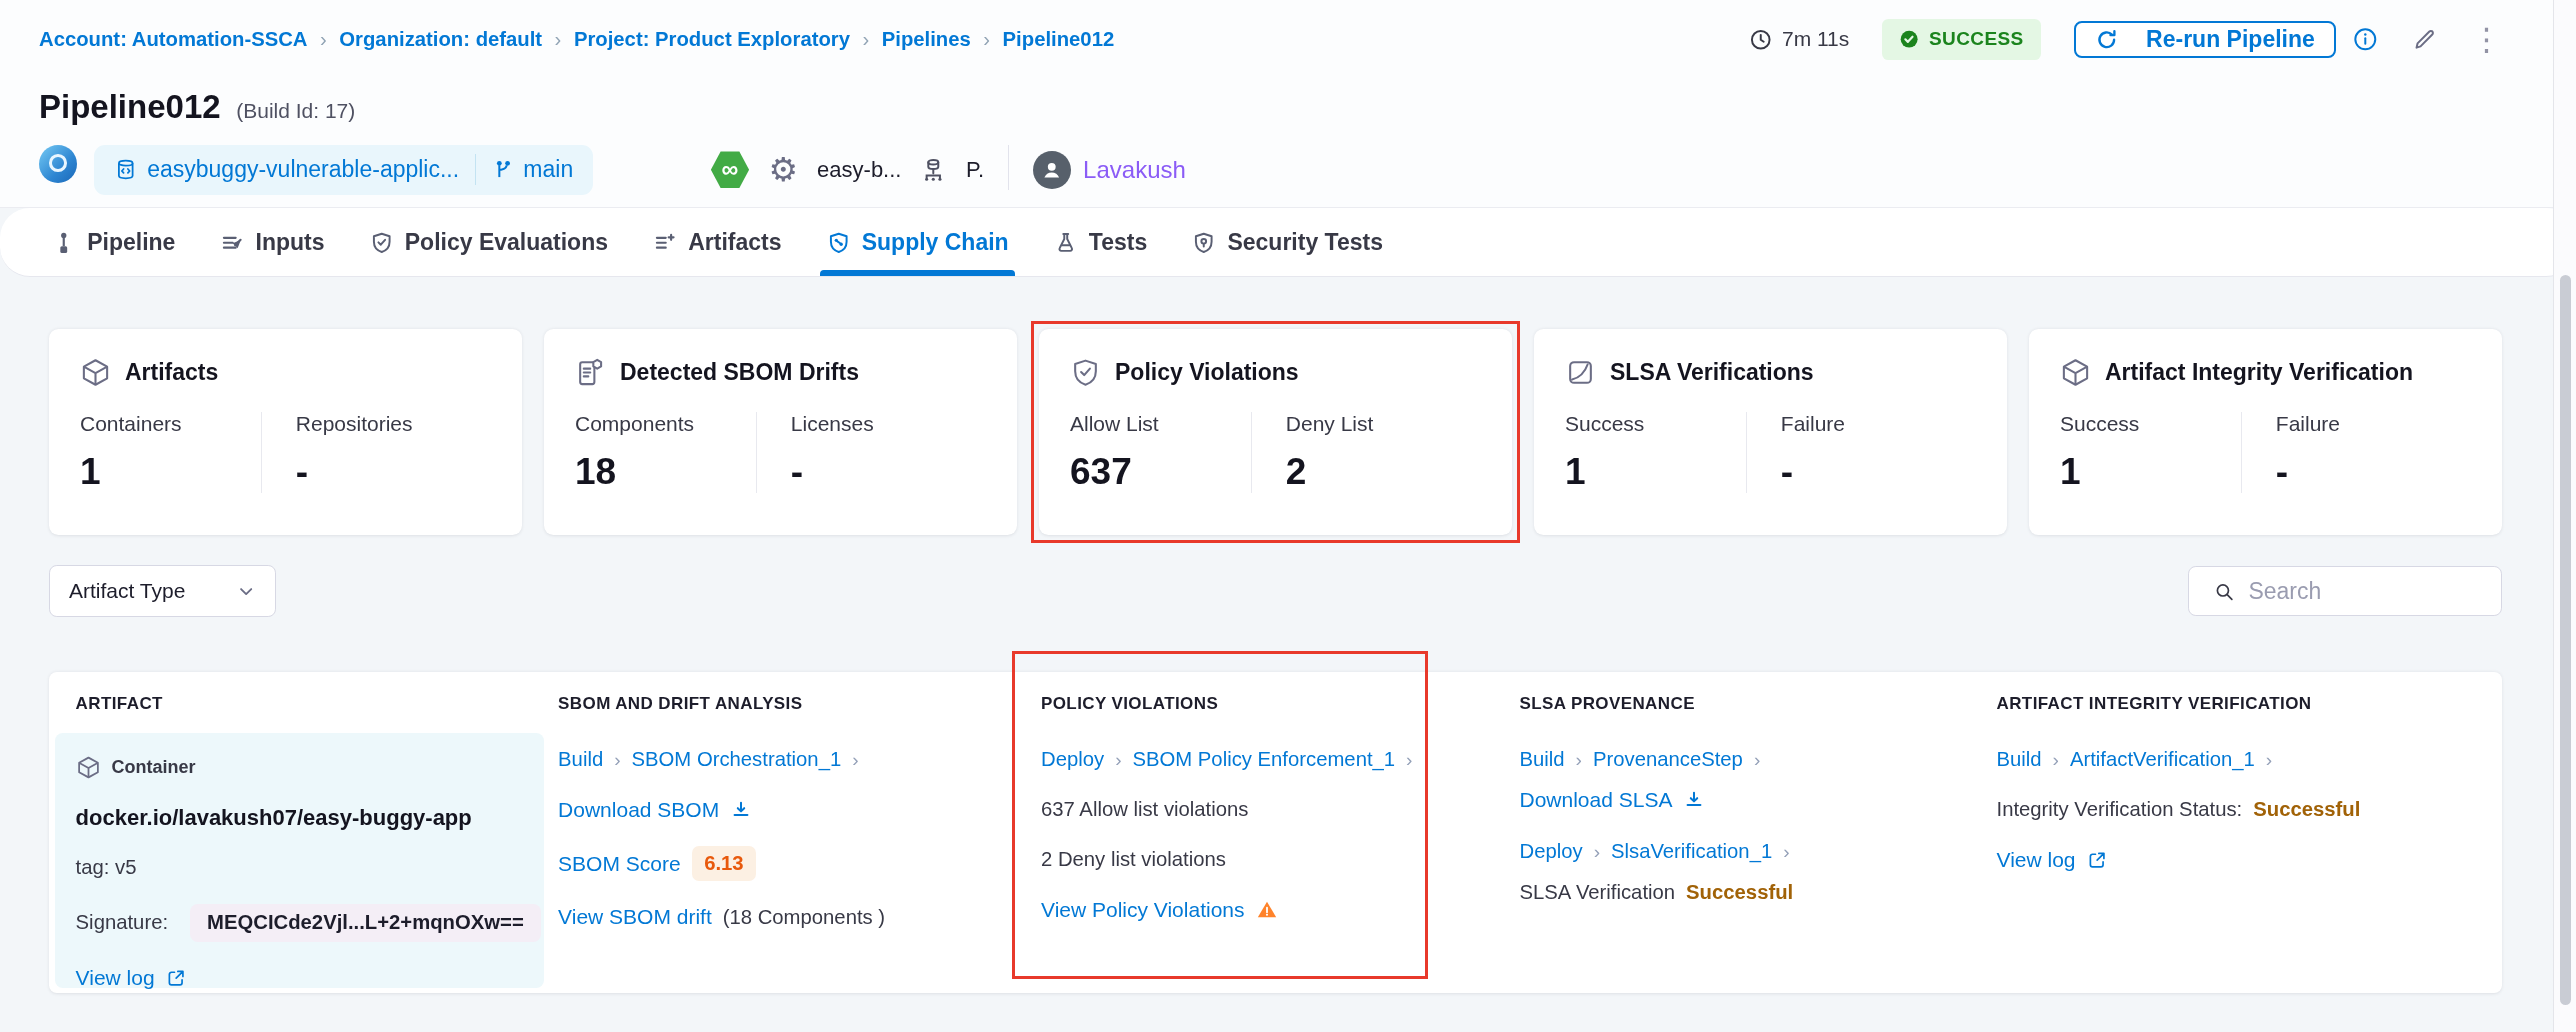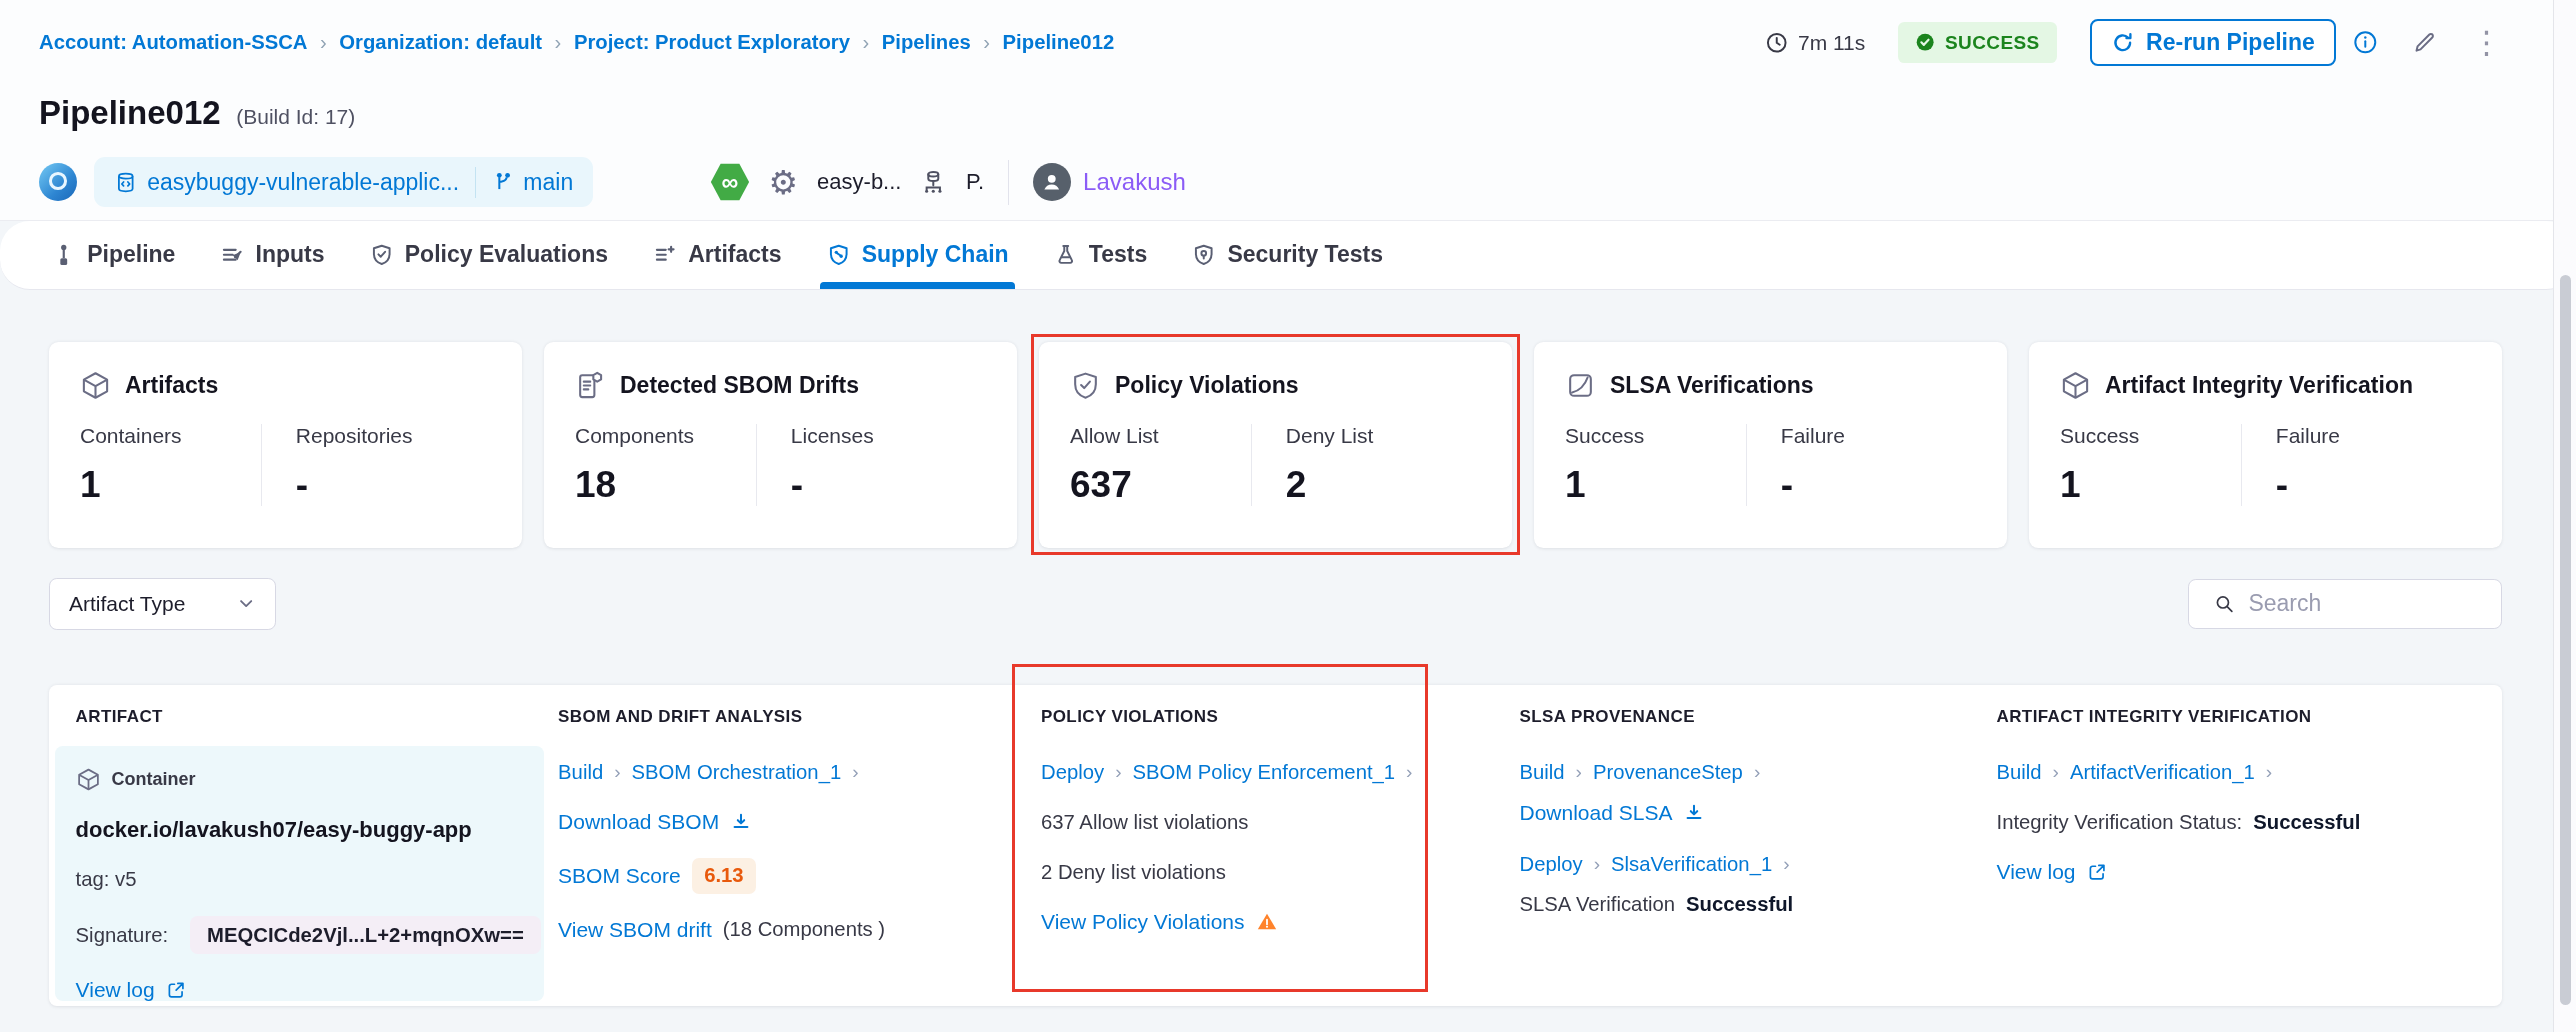--- a/index.html
+++ b/index.html
@@ -17,30 +17,30 @@
   .topbar { background: #fcfdfe; padding: 19px 74px 12.5px 39px; border-bottom: 1.6px solid #ebecf1; }
   .row1 { display: flex; align-items: center; }
   .breadcrumb { display: flex; align-items: center; gap: 12.5px; font-size: 20.3px; }
   .breadcrumb a, .breadcrumb .bc-current { color: #0278d5; font-weight: bold; }
   .bc-sep { color: #90a3b4; font-size: 20.3px; }
   .top-actions { margin-left: auto; display: flex; align-items: center; gap: 33px; }
   .duration { display: flex; align-items: center; gap: 9.4px; font-size: 21px; color: #383946; }
   .status-badge { display: inline-flex; align-items: center; gap: 9.4px; background: #e4f7e4;
     color: #1b841d; font-weight: bold; font-size: 19px; letter-spacing: 0.4px;
     padding: 9.4px 17px; border-radius: 6.3px; }
-  .rerun-btn { display: inline-flex; align-items: center; gap: 12px; border: 2px solid #0278d5;
+  .rerun-btn { display: inline-flex; align-items: center; gap: 28px; border: 2px solid #0278d5;
     color: #0278d5; background: #fff; font-size: 23px; font-weight: 600; border-radius: 7.8px;
-    height: 47px; padding: 0 19px; cursor: pointer; }
+    height: 37px; padding: 0 19px; cursor: pointer; }
   .iconbtn { background: none; border: none; cursor: pointer; display: flex; align-items: center; }
 
   .row2 { margin-top: 28px; display: flex; align-items: baseline; gap: 15.6px; }
   .page-title { font-size: 33px; font-weight: 700; color: #14141f; }
   .build-id { font-size: 21px; color: #4f5162; }
 
-  .row3 { margin-top: 25px; display: flex; align-items: center; }
+  .row3 { margin-top: 19px; display: flex; }
   .exec-icon { width: 38px; height: 38px; border-radius: 50%;
     background: linear-gradient(135deg, #6cc2f0 8%, #2e86d2 60%, #1a67b8 100%);
     position: relative; flex: 0 0 auto; }
   .exec-icon::after { content: ""; position: absolute; left: 10.2px; top: 9.4px; width: 11.7px; height: 11.7px;
     border: 3.1px solid #e8f6ff; border-radius: 50%; }
   .repo-pill { margin-left: 17px; display: flex; align-items: center; gap: 15.6px;
     background: #e9f6fc; border-radius: 11px; height: 50px; padding: 0 20.3px; font-size: 23px; }
   .repo-pill a { color: #0278d5; display: flex; align-items: center; gap: 9.4px; }
   .pill-div { width: 1.6px; height: 31px; background: #c3e3f2; }
   .trigger-group { margin-left: 117px; display: flex; align-items: center; gap: 19px; font-size: 22px; color: #1d1d2b; }
@@ -104,21 +104,21 @@
   .csep { color: #94a0b8; font-size: 19px; }
   .alink { color: #0278d5; font-weight: 400; font-size: 21px; }
   .muted { color: #383946; font-size: 20.3px; }
   .artifact-box { background: #edf8fb; border-radius: 7.8px; margin: 0 11px 0 6.3px; height: 255px;
     padding: 20.3px 0 0 20.3px; }
   .img-name { font-size: 22px; font-weight: 700; color: #14141f; }
   .sig-pill { background: #f4eef6; border-radius: 7.8px; padding: 7.8px 17px; font-weight: 600;
     font-size: 20.3px; color: #1d1d2b; }
   .score-badge { background: #fcf0e3; border-radius: 7px; padding: 6.3px 12.5px; color: #e8590c;
     font-weight: 700; font-size: 20.3px; }
-  .ok-green { color: #0f172a; font-weight: 600; }
+  .ok-green { color: #a16207; font-weight: 600; }
   .type-label { font-size: 18px; font-weight: 700; color: #383946; }
   .table-red-box { position: absolute; left: 963px; top: -21px; width: 416px; height: 328px;
     border: 3.9px solid #e8392b; pointer-events: none; }
   .gap-sm { margin-bottom: 12.5px; }
   .gap-lg { margin-bottom: 23.5px; }
 
   
   .scroll-track { position: absolute; top: 0; right: 0; width: 23px; height: 1032px;
     background: #fbfbfd; border-left: 0.8px solid #e4e5ea; }
   .scroll-thumb { position: absolute; left: 5.5px; top: 275px; width: 11.7px; height: 730px;

